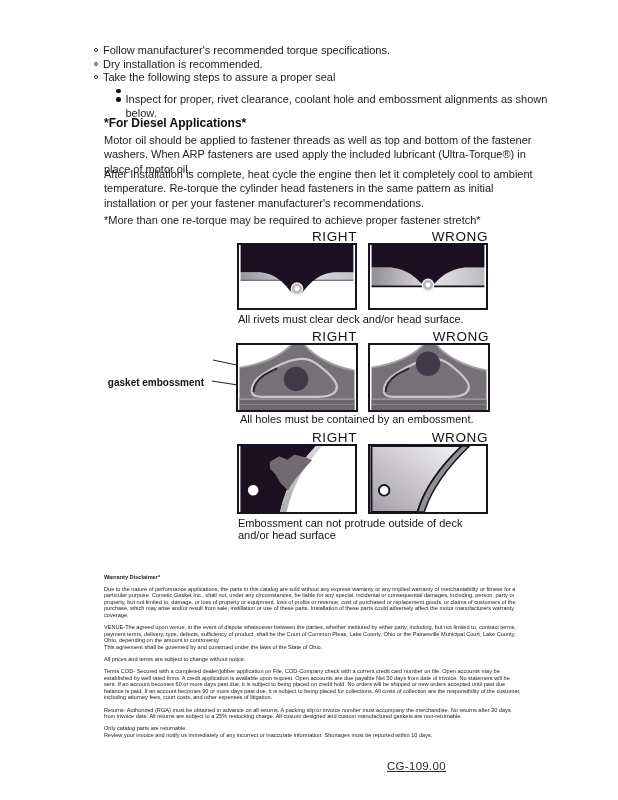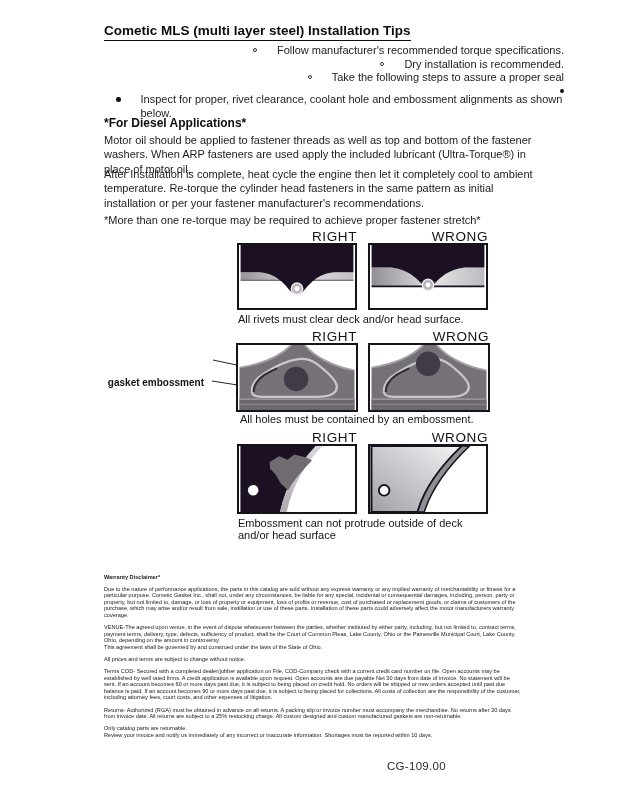--- a/index.html
+++ b/index.html
@@ -5,21 +5,21 @@
   * { margin:0; padding:0; box-sizing:border-box; }
   body { background:#ffffff; font-family:"Liberation Sans", sans-serif; color:#1c1c1c; }
   #page { position:relative; width:618px; height:800px; background:#ffffff; overflow:hidden; }
 
   .abs { position:absolute; }
 
   .doc-title { left:104px; top:23px; font-size:13.5px; font-weight:bold; color:#0d0d0d;
                border-bottom:1.6px solid #0d0d0d; padding-bottom:2px; }
 
   .tips { left:94px; top:44px; width:470px; font-size:11px; }
-  .tip-row { display:flex; gap:20px; line-height:13.5px;justify-content:flex-end; }
+  .tip-row { display:flex; gap:5px; line-height:13.5px; }
   .tip-row.sub { margin-left:22px; }
   .marker-open { width:4px; height:4px; border:1px solid #333; border-radius:50%; margin-top:4px; flex:0 0 auto; }
   .marker-fill { width:4.5px; height:4.5px; background:#111; border-radius:50%; margin-top:4px; flex:0 0 auto; }
 
   .diesel-heading { left:104px; top:116px; font-size:12px; font-weight:bold; color:#0d0d0d; }
   .para { left:104px; width:432px; font-size:11px; line-height:14.3px; }
   .para.p1 { top:133px; }
   .para.p2 { top:167px; }
   .para.p3 { top:213px; }
 
@@ -28,28 +28,27 @@
   .panel svg { display:block; width:100%; height:100%; }
   .fig-caption { font-size:11px; line-height:12.5px; color:#141414; }
 
   .ann { font-size:10px; line-height:11.5px; text-align:right; width:112px; color:#141414; }
 
   .disclaimer { left:104px; top:574px; width:418px; font-size:5.6px; line-height:6.6px; color:#1a1a1a; }
   .disclaimer .head { font-weight:bold; margin-bottom:5px; }
   .disclaimer p { margin-bottom:5.5px; }
   .disclaimer p.tight { margin-bottom:0; }
 
-  .page-code { left:387px; top:760px; font-size:11.5px; color:#2b2b2b; letter-spacing:0.3px; }
+  .page-code { left:387px; top:760px; font-size:11.5px; color:#2b2b2b; letter-spacing:0.3px;text-decoration:underline; }
 </style>
 </head>
 <body>
 
 <div id="page">
 
-  <div class="abs doc-title">Cometic MLS (multi layer steel) Installation Tips</div>
 
   <div class="abs tips">
     <div class="tip-row">
       <span class="marker-open"></span>
       <span>Follow manufacturer's recommended torque specifications.</span>
     </div>
     <div class="tip-row">
       <span class="marker-open"></span>
       <span>Dry installation is recommended.</span>
     </div>

